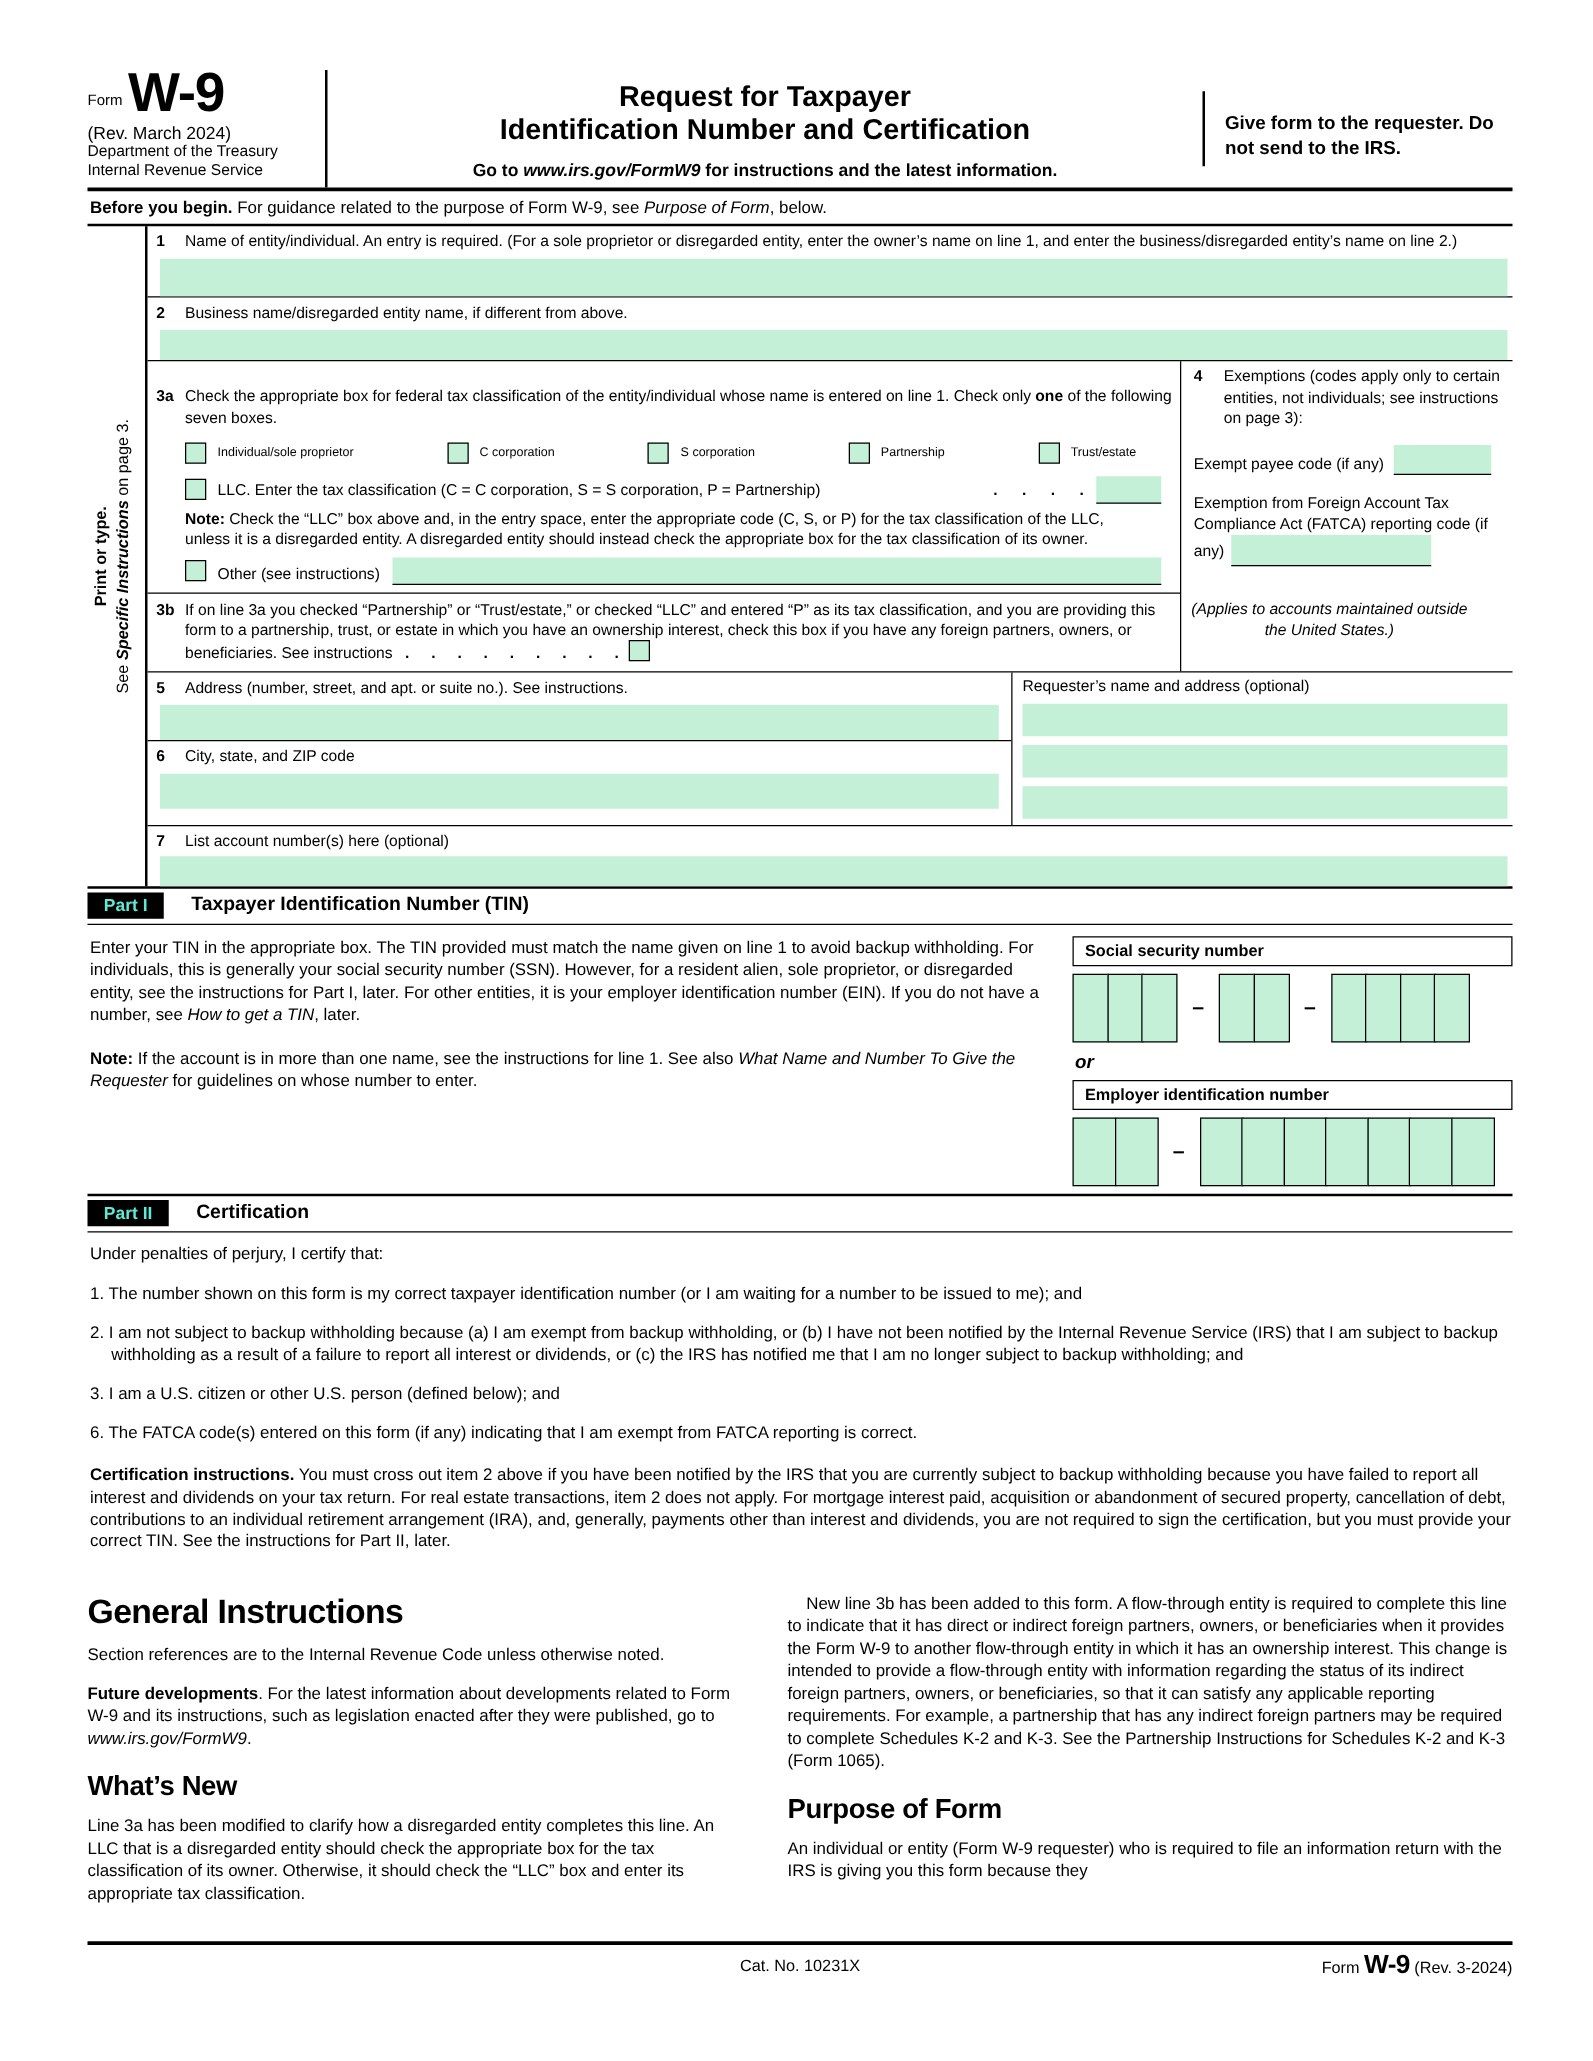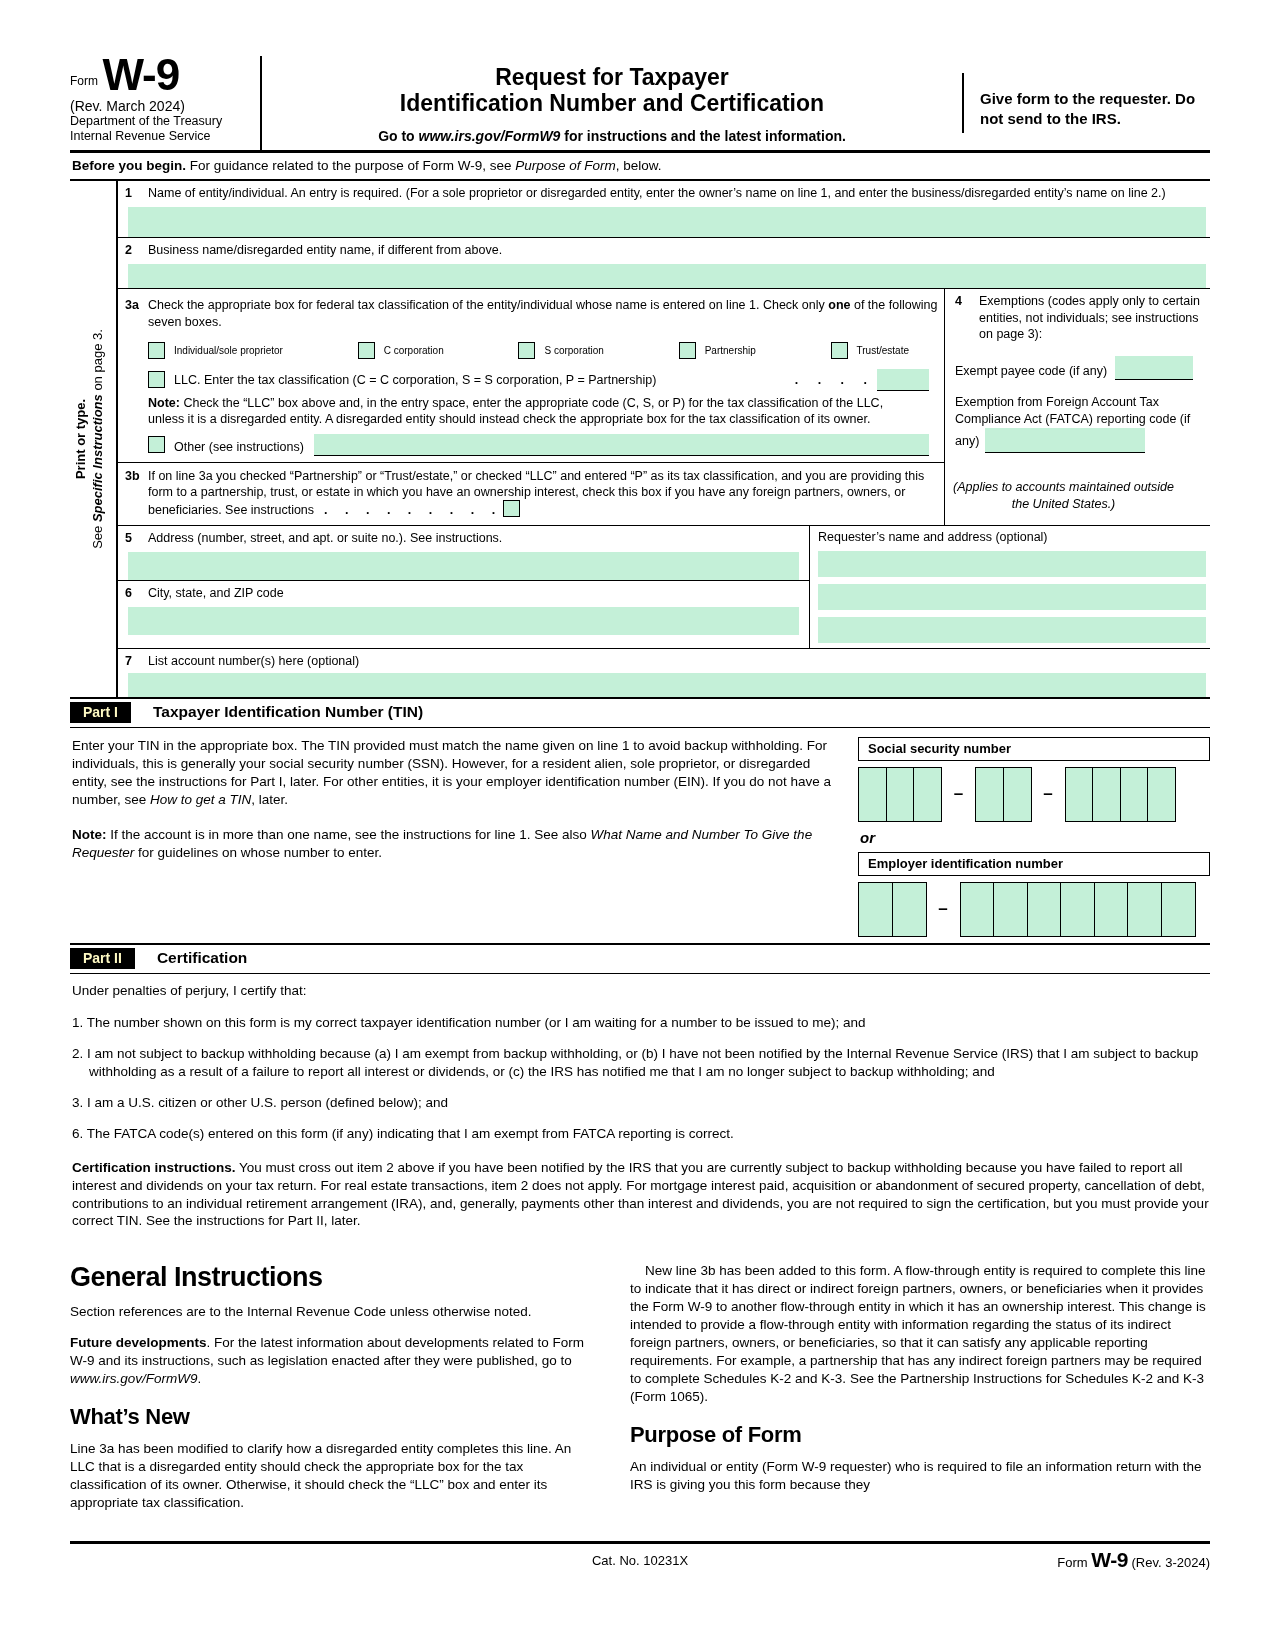--- a/index.html
+++ b/index.html
@@ -45,21 +45,21 @@
   .frow { border-bottom:1.5px solid var(--bk); padding-top:4px; }
   .rowline { display:flex; font-size:12.5px; line-height:1.3; }
   .num { flex:none; width:30px; padding-left:7px; font-weight:bold; }
   .rcontent { flex:1; padding-right:4px; }
   .gbar { background:var(--g); margin:6px 4px 0 10px; }
   .g30 { height:30px; } .g24 { height:24px; } .g28 { height:28px; margin-right:10px; }
 
   
   .row3 { display:flex; border-bottom:1.5px solid var(--bk); }
   .col3left { flex:1; border-right:1.5px solid var(--bk); }
-  .r3a { border-bottom:1.5px solid var(--bk); padding:8px 0 6px; }
+  .r3a { border-bottom:1.5px solid var(--bk); padding:20px 0 6px; }
   .r3b { padding:5px 0 6px; }
   .cb { display:inline-block; width:17px; height:17px; background:var(--g); border:1.5px solid var(--bk); flex:none; vertical-align:-4px; }
   .cb-row { display:flex; justify-content:space-between; align-items:center; margin:12px 35px 10px 30px; font-size:10px; }
   .cb-item { display:flex; align-items:center; }
   .cb-item .cb { margin-right:9px; }
   .llc-row { display:flex; align-items:center; margin:2px 15px 2px 30px; font-size:12.5px; }
   .llc-row .cb { margin-right:9px; }
   .leader { word-spacing:16px; margin-left:auto; padding:0 10px; font-weight:bold; }
   .llc-box { width:52px; height:22px; background:var(--g); border-bottom:1.5px solid var(--bk); flex:none; }
   .note-p { margin:4px 35px 4px 30px; font-size:12.5px; line-height:1.32; }
@@ -85,21 +85,21 @@
   .r5 { border-bottom:1.5px solid var(--bk); padding-top:4px; }
   .r6 { padding-top:4px; }
   .colreq { width:400px; flex:none; padding:4px 4px 5px 8px; font-size:12.5px; }
   .req-bar { background:var(--g); height:26px; margin-top:7px; }
 
   .r7 { padding-top:4px; }
   .g7 { height:24px; margin:4px 4px 0 10px; }
 
   
   .part-header { display:flex; align-items:center; border-bottom:1.5px solid var(--bk); padding:3px 0 4px; }
-  .part-badge { background:#000; color:#fef9c3; font-weight:bold; font-size:14px; padding:2px 13px 3px; flex:none; }
+  .part-badge { background:#000; color:#5eead4; font-weight:bold; font-size:14px; padding:2px 13px 3px; flex:none; }
   .part-title { font-weight:bold; font-size:15.5px; margin-left:22px; }
   .pt2 { border-top:2.5px solid var(--bk); }
 
   
   .p1wrap { display:flex; padding:9px 0 6px 2px; }
   .p1left { flex:1; padding-right:18px; font-size:13.5px; line-height:1.33; }
   .p1left p + p { margin-top:17px; }
   .p1right { width:352px; flex:none; font-size:13px; }
   .tin-label-box { border:1.5px solid var(--bk); font-weight:bold; padding:3px 4px 4px 9px; }
   .cells { display:flex; align-items:center; margin-top:6px; }

